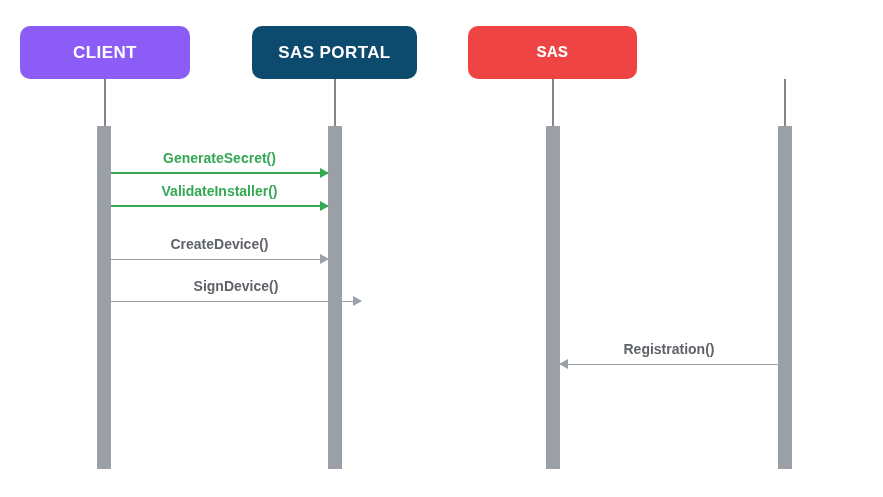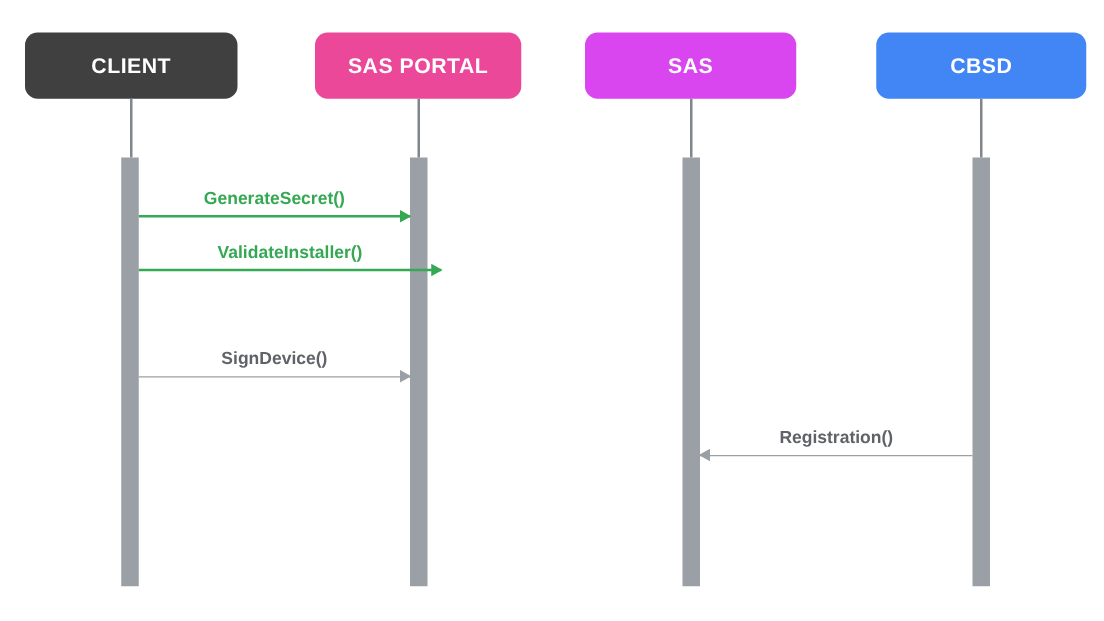--- a/index.html
+++ b/index.html
@@ -53,23 +53,23 @@
   .bar-client    { left: 97px; }
   .bar-sasportal { left: 328px; }
   .bar-sas       { left: 546px; }
   .bar-cbsd      { left: 778px; }
 
   
   .msg { position: absolute; height: 27px; font-weight: bold; }
   .msg-left-group  { left: 111px; width: 217px; }
   .msg-right-group { left: 560px; width: 218px; }
   .m1 { top: 147px; }
-  .m2 { top: 190px; padding-left: 25px; }
+  .m2 { top: 180px; }
   .m3 { top: 233px; }
-  .m4 { top: 275px; }
+  .m4 { top: 275px; padding-left: 33px; }
   .m5 { top: 338px; }
   .m6 { top: 363px; }
 
   .msg-label {
     position: absolute;
     bottom: 8px;
     left: 0;
     width: 100%;
     text-align: center;
     font-size: 14px;
@@ -93,31 +93,28 @@
     border-bottom: 5px solid transparent;
   }
   .head-right { right: -1px; border-left: 9px solid #000; }
   .head-left  { left: -1px;  border-right: 9px solid #000; }
 </style>
 </head>
 <body>
 
 <div class="stage">
 
-  <div class="actor actor-client" style="background-color: #404040; color: rgb(255, 255, 255);">
+  <div class="actor actor-client" style="background-color: #8b5cf6; color: rgb(255, 255, 255);">
     <span>CLIENT</span>
   </div>
-  <div class="actor actor-sasportal" style="background-color: #ec4899; color: rgb(255, 255, 255);">
+  <div class="actor actor-sasportal" style="background-color: #0c4a6e; color: rgb(255, 255, 255);">
     <span>SAS PORTAL</span>
   </div>
-  <div class="actor actor-sas" style="background-color: #d946ef; color: rgb(255, 255, 255);">
+  <div class="actor actor-sas" style="background-color: #ef4444; color: rgb(255, 255, 255); font-family: Liberation Mono, monospace;">
     <span>SAS</span>
-  </div>
-  <div class="actor actor-cbsd" style="background-color: rgb(66, 133, 244); color: rgb(255, 255, 255);">
-    <span>CBSD</span>
   </div>
 
   <div class="connector conn-client" style="background-color: rgb(128, 134, 139);"></div>
   <div class="connector conn-sasportal" style="background-color: rgb(128, 134, 139);"></div>
   <div class="connector conn-sas" style="background-color: rgb(128, 134, 139);"></div>
   <div class="connector conn-cbsd" style="background-color: rgb(128, 134, 139);"></div>
 
   <div class="bar bar-client" style="background-color: rgb(154, 160, 166);"></div>
   <div class="bar bar-sasportal" style="background-color: rgb(154, 160, 166);"></div>
   <div class="bar bar-sas" style="background-color: rgb(154, 160, 166);"></div>
@@ -128,20 +125,25 @@
     <div class="msg-line" style="background-color: rgb(52, 168, 83);"></div>
     <div class="head head-right" style="border-left-color: rgb(52, 168, 83);"></div>
   </div>
 
   <div class="msg msg-left-group m2">
     <span class="msg-label" style="color: rgb(52, 168, 83);">ValidateInstaller()</span>
     <div class="msg-line" style="background-color: rgb(52, 168, 83);"></div>
     <div class="head head-right" style="border-left-color: rgb(52, 168, 83);"></div>
   </div>
 
+  <div class="msg msg-left-group m3">
+    <span class="msg-label" style="color: rgb(95, 99, 104);">CreateDevice()</span>
+    <div class="msg-line thin" style="background-color: rgb(154, 160, 166);"></div>
+    <div class="head head-right" style="border-left-color: rgb(154, 160, 166);"></div>
+  </div>
 
   <div class="msg msg-left-group m4">
     <span class="msg-label" style="color: rgb(95, 99, 104);">SignDevice()</span>
     <div class="msg-line thin" style="background-color: rgb(154, 160, 166);"></div>
     <div class="head head-right" style="border-left-color: rgb(154, 160, 166);"></div>
   </div>
 
   <div class="msg msg-right-group m5">
     <span class="msg-label" style="color: rgb(95, 99, 104);">Registration()</span>
     <div class="msg-line thin" style="background-color: rgb(154, 160, 166);"></div>

